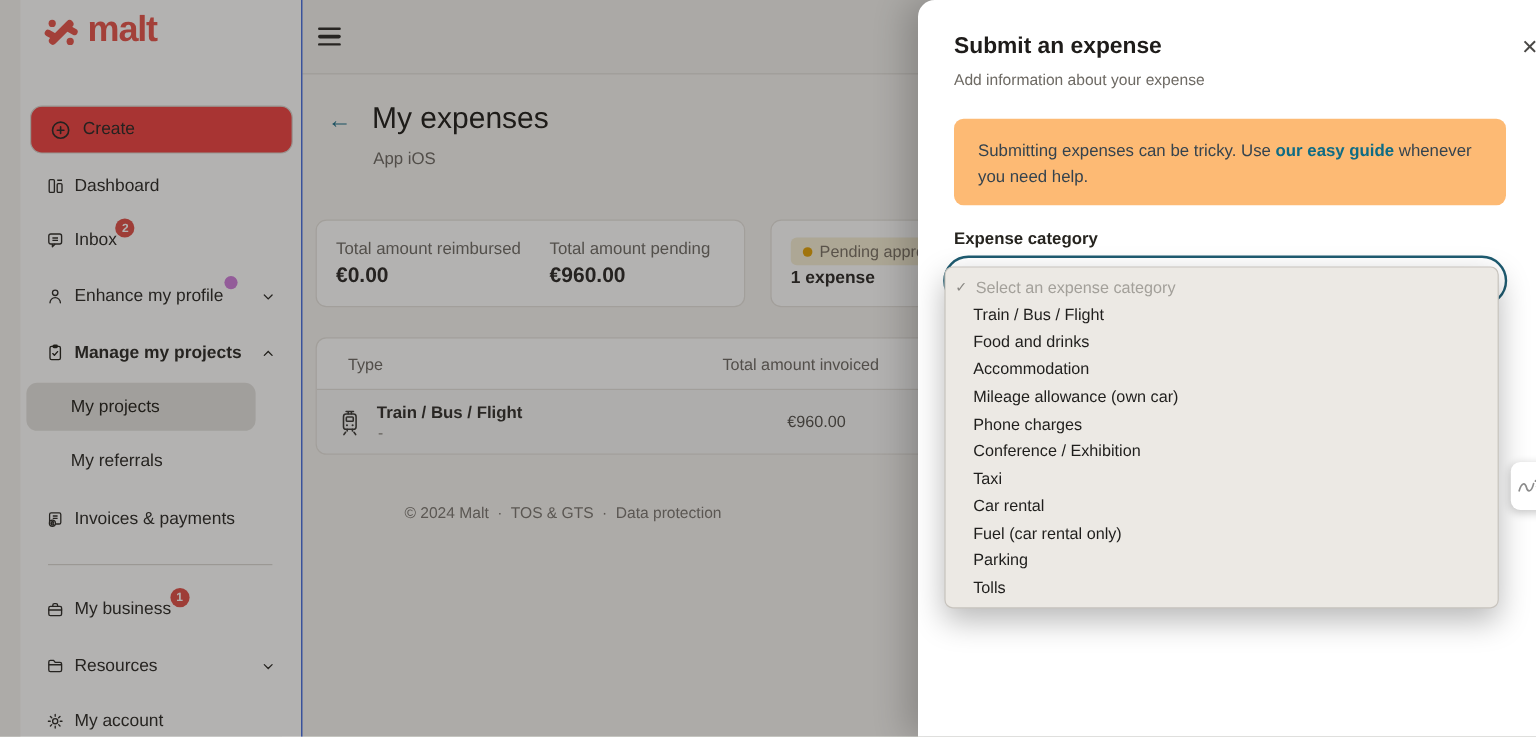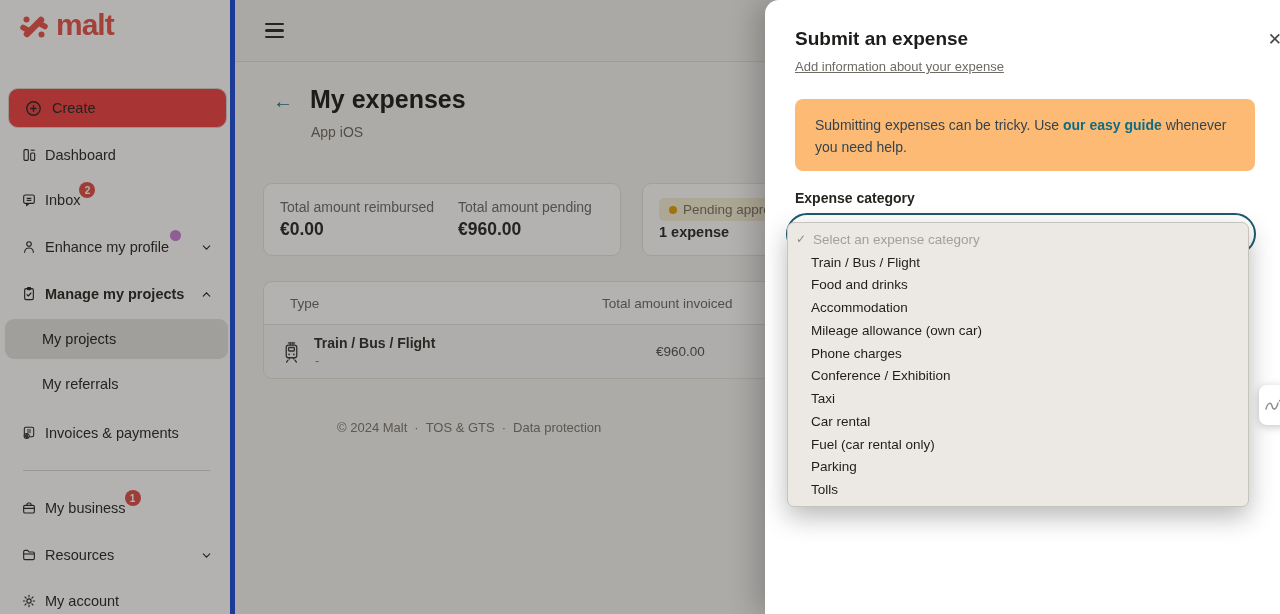--- a/index.html
+++ b/index.html
@@ -1,42 +1,42 @@
 <!DOCTYPE html>
 <html><head>
 <meta charset="utf-8">
 <style>
   * { margin:0; padding:0; box-sizing:border-box; }
   html,body { width:1280px; height:614px; }
   body { font-family:"Liberation Sans","DejaVu Sans",sans-serif; background:#f7f5f2; overflow:hidden; }
   .screen { position:relative; width:1280px; height:614px; overflow:hidden; }
 
   
-  .sidebar { position:absolute; left:0; top:0; width:235px; height:614px; background:#fff; border-right:5px solid #1d4ed8; z-index:10; }
+  .sidebar { position:absolute; left:17px; top:0; width:235px; height:614px; background:#fff; border-right:1px solid #1d4ed8; z-index:10; }
   .logo { position:absolute; left:18px; top:10px; display:flex; align-items:center; gap:6px; }
   .logo-word { font-size:30px; font-weight:bold; color:#e8564d; letter-spacing:-1px; line-height:1; padding-bottom:4px; }
   .create-btn { position:absolute; left:8px; top:88px; width:219px; height:40px; border:1px solid #d8d5d0; border-radius:10px; background:#ef4444; display:flex; align-items:center; padding-left:15px; gap:9px; cursor:pointer; }
   .create-label { font-size:14.5px; color:#2b2927; }
   .nav-row { position:absolute; left:0; width:235px; height:32px; display:flex; align-items:center; padding:0 22px 0 21px; gap:8px; font-size:14.5px; color:#2e2c29; cursor:pointer; }
   .nav-row .lbl { position:relative; }
   .nav-bold { font-weight:bold; }
   .chev { margin-left:auto; }
   .badge { position:absolute; top:-10px; right:-15px; min-width:16px; height:16px; border-radius:8px; background:#e0514a; color:#fff; font-size:10px; font-weight:bold; display:flex; align-items:center; justify-content:center; padding:0 4px; }
   .pdot { position:absolute; top:-9px; right:-12px; width:11px; height:11px; border-radius:50%; background:#cf7fdb; }
   .sub-row { position:absolute; left:0; width:235px; height:32px; display:flex; align-items:center; padding-left:42px; font-size:14.5px; color:#2e2c29; cursor:pointer; }
-  .sel-pill { position:absolute; left:5px; top:319px; width:223px; height:40px; background:#e5e3e0; border-radius:9px; display:flex; align-items:center; padding-left:37px; font-size:14.5px; color:#26241f; cursor:pointer; }
+  .sel-pill { position:absolute; left:5px; top:319px; width:191px; height:40px; background:#e5e3e0; border-radius:9px; display:flex; align-items:center; padding-left:37px; font-size:14.5px; color:#26241f; cursor:pointer; }
   .side-div { position:absolute; left:23px; top:470px; width:187px; height:1px; background:#dcd9d4; }
 
   
   .main { position:absolute; left:235px; top:0; width:1045px; height:614px; background:#f7f5f2; }
   .topbar { position:absolute; left:0; top:0; width:1045px; height:62px; background:#f4f2ef; border-bottom:1px solid #e2dfda; }
   .burger { position:absolute; left:30px; top:23px; width:19px; height:15px; display:flex; flex-direction:column; justify-content:space-between; cursor:pointer; }
   .burger i { display:block; height:2.4px; background:#2f2d2a; border-radius:2px; }
   .back-arrow { position:absolute; left:38px; top:90px; font-size:20px; color:#1f7089; cursor:pointer; }
-  .page-title { position:absolute; left:75px; top:85px; font-size:25px; font-weight:bold; color:#22201d;text-align:right; }
+  .page-title { position:absolute; left:75px; top:85px; font-size:25px; font-weight:normal; color:#22201d;text-align:right; }
   .page-sub { position:absolute; left:76px; top:124px; font-size:14px; color:#6f6b66; }
 
   .card { position:absolute; background:#fff; border:1px solid #e6e3de; border-radius:9px; }
   .stat-card1 { left:28px; top:183px; width:358px; height:73px; display:flex; }
   .stat-col { padding:15px 0 0 16px; width:50%; }
   .stat-label { font-size:14px; color:#716d68; }
   .stat-value { font-size:17.5px; font-weight:bold; color:#2d2b29; margin-top:4px; }
   .stat-card2 { left:407px; top:183px; width:280px; height:73px; }
   .appr-pill { position:absolute; left:16px; top:14px; height:23px; background:#f6efd6; border-radius:5px; display:flex; align-items:center; gap:6px; padding:0 10px; font-size:13.5px; color:#7b7266; white-space:nowrap; }
   .appr-dot { width:8px; height:8px; border-radius:50%; background:#e3a30a; }
@@ -55,21 +55,21 @@
   .footer { position:absolute; left:102px; top:420px; font-size:13px; color:#7c7873; display:flex; gap:7px; }
   .footer .flink { cursor:pointer; }
 
   
   .overlay { position:absolute; inset:0; background:rgba(23,20,17,0.33); z-index:50; }
 
   
   .modal { position:absolute; left:765px; top:0; width:547px; height:614px; background:#fff; border-top-left-radius:14px; box-shadow:-10px 0 28px rgba(0,0,0,0.20); z-index:100; }
   .m-title { position:absolute; left:30px; top:28px; font-size:19px; font-weight:bold; color:#1e1c1a; }
   .m-close { position:absolute; right:27px; top:28px; font-size:17px; color:#4a4846; cursor:pointer; line-height:1; padding:3px; }
-  .m-sub { position:absolute; left:30px; top:59px; font-size:13px; color:#6e6a64;text-decoration:underline; }
+  .m-sub { position:absolute; left:30px; top:59px; font-size:13px; color:#6e6a64; }
   .info-box { position:absolute; left:30px; top:99px; width:460px; height:72px; background:#fdba74; border-radius:8px; padding:16px 20px; font-size:14px; line-height:1.55; color:#35434e; }
   .info-link { color:#0e6c85; font-weight:bold; cursor:pointer; }
   .cat-label { position:absolute; left:30px; top:190px; font-size:14px; font-weight:bold; color:#26241f; }
   .cat-select { position:absolute; left:21px; top:213px; width:470px; height:42px; border:2px solid #1e5b70; border-radius:21px; background:#fff; cursor:pointer; }
 
   .dropdown { position:absolute; left:22px; top:222px; width:462px; height:285px; background:#ece9e4; border:1px solid #c7c3bd; border-radius:7px; box-shadow:0 10px 26px rgba(0,0,0,0.28); padding:5px 0; display:flex; flex-direction:column; z-index:110; }
   .opt { flex:1; display:flex; align-items:center; padding-left:23px; font-size:13.5px; color:#1f1e1c; cursor:pointer; }
   .opt-placeholder { color:#a3a09a; padding-left:8px; gap:7px; }
   .opt-check { color:#8a8883; font-size:12px; }
 

